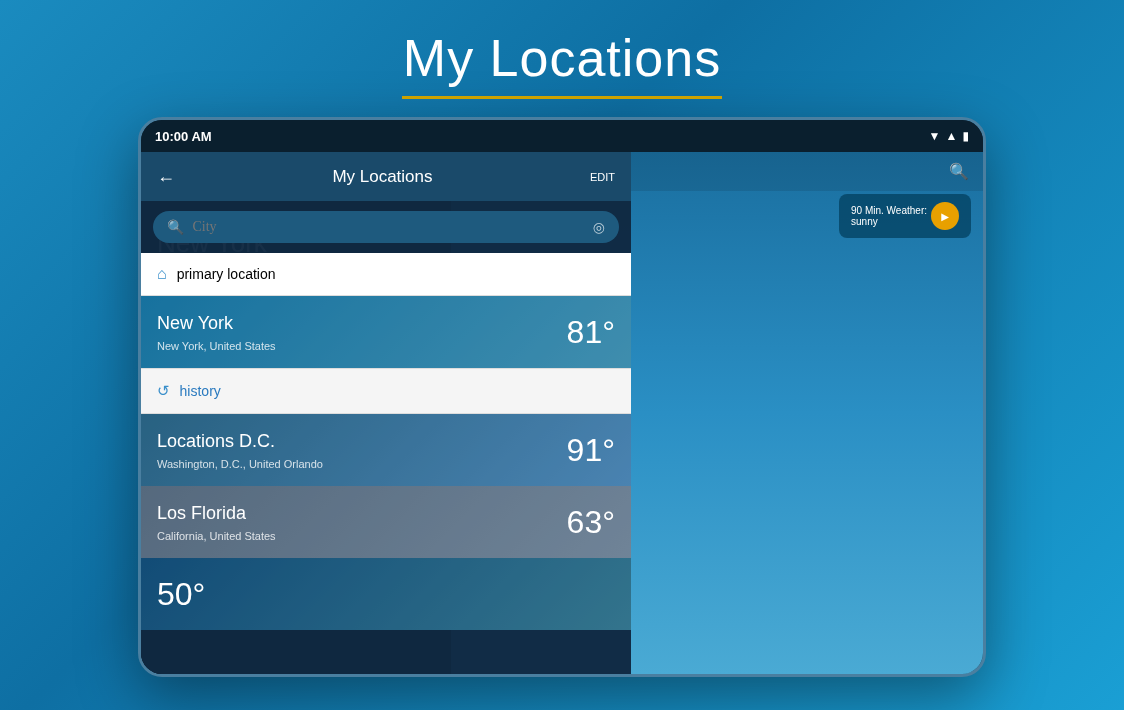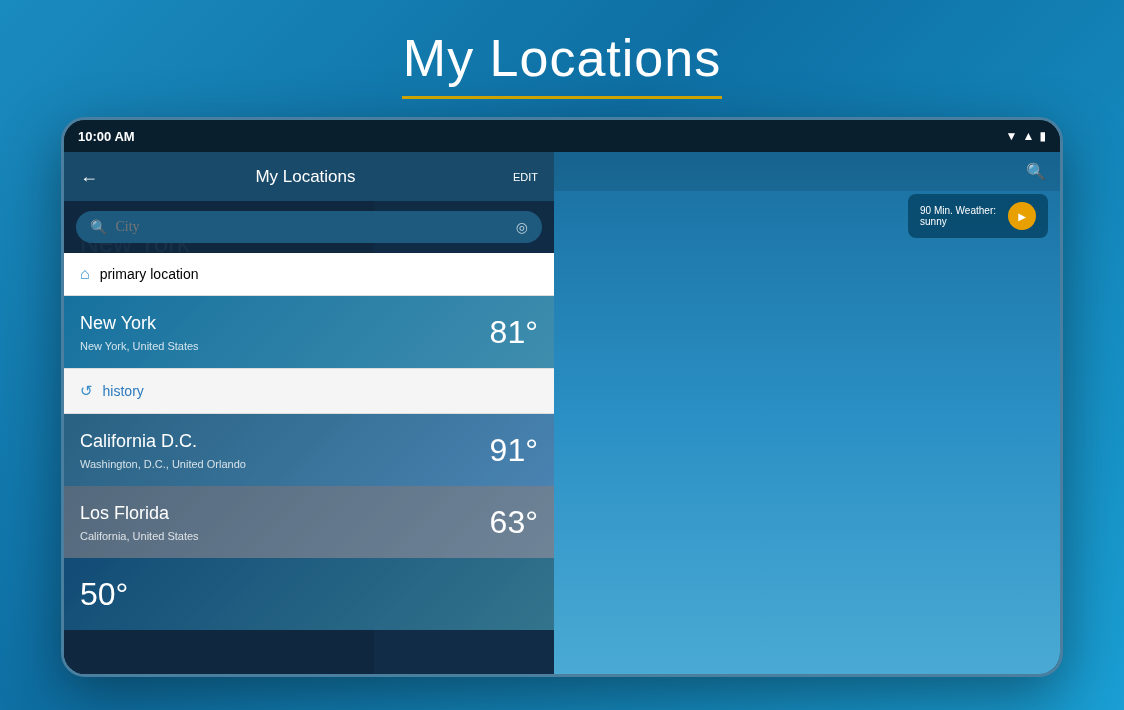--- a/index.html
+++ b/index.html
@@ -29,21 +29,21 @@
     }
     .page-title-underline {
       height: 3px;
       background: #d4a800;
       width: 320px;
       margin: 8px auto 0;
     }
 
     
     .tablet-frame {
-      width: 1002px;
+      width: 848px;
       height: 560px;
       background: #0d2a3d;
       border-radius: 24px;
       border: 3px solid #4a7fa0;
       position: relative;
       overflow: hidden;
       box-shadow: 0 20px 60px rgba(0,0,0,0.4);
     }
 
     
@@ -141,21 +141,21 @@
 
     .mini-weather-card {
       position: absolute;
       right: 12px;
       top: 42px;
       background: rgba(0,60,90,0.7);
       border-radius: 8px;
       padding: 8px 12px;
       display: flex;
       align-items: center;
-      gap: 12px;
+      gap: 4px;
     }
     .mini-card-text { font-size: 10px; color: white; }
     .play-btn {
       width: 28px;
       height: 28px;
       background: #e8a000;
       border-radius: 50%;
       display: flex;
       align-items: center;
       justify-content: center;
@@ -417,21 +417,21 @@
         <div class="history-row">
           <span class="history-icon">↺</span>
           <span class="history-label">history</span>
         </div>
 
         <div class="location-item">
           <div class="location-bg location-bg-dc"></div>
           <div class="location-overlay-dark"></div>
           <div class="location-content">
             <div class="location-left">
-              <div class="location-city">California D.C.</div>
+              <div class="location-city">Locations D.C.</div>
               <div class="location-country">Washington, D.C., United Orlando</div>
             </div>
             <div class="location-temp">91°</div>
           </div>
         </div>
 
         <div class="location-item">
           <div class="location-bg location-bg-la"></div>
           <div class="location-overlay-dark"></div>
           <div class="location-content">

